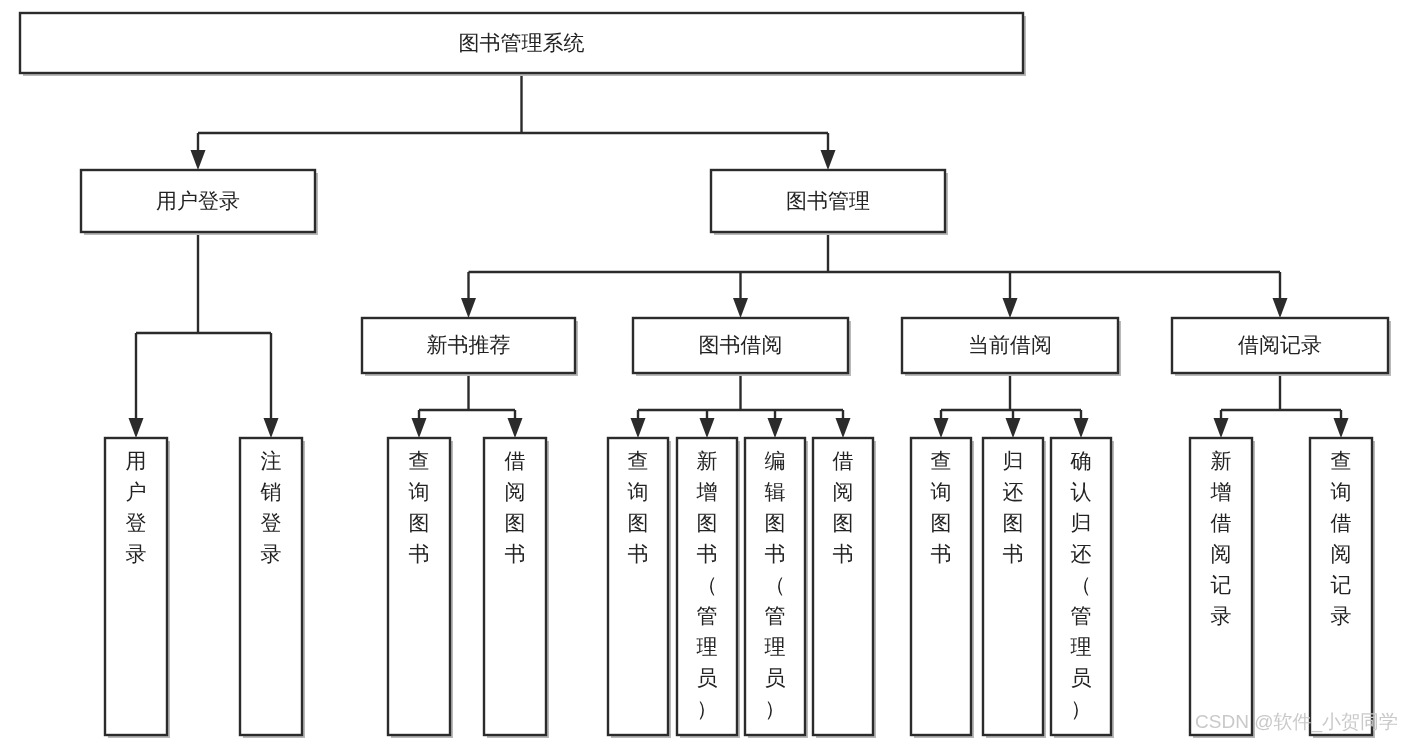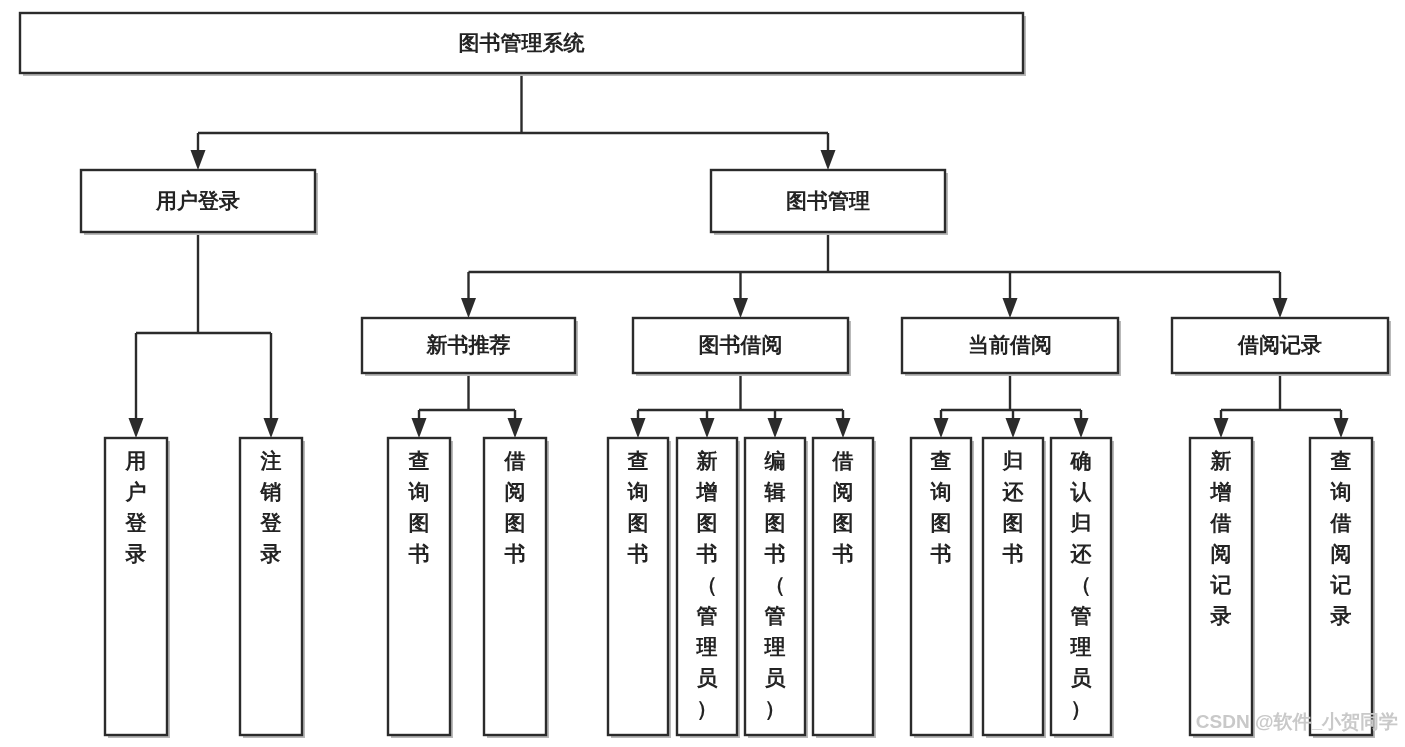--- a/index.html
+++ b/index.html
@@ -10,21 +10,20 @@
   }
   body {
     font-family: "Liberation Sans", "DejaVu Sans", sans-serif;
   }
   #diagram-root {
     position: relative;
     width: 1405px;
     height: 747px;
     background: #ffffff;
     overflow: hidden;
-    font-weight: bold;
   }
   svg.diagram-canvas {
     position: absolute;
     left: 0;
     top: 0;
     width: 1405px;
     height: 747px;
     display: block;
   }
   .node-box {

